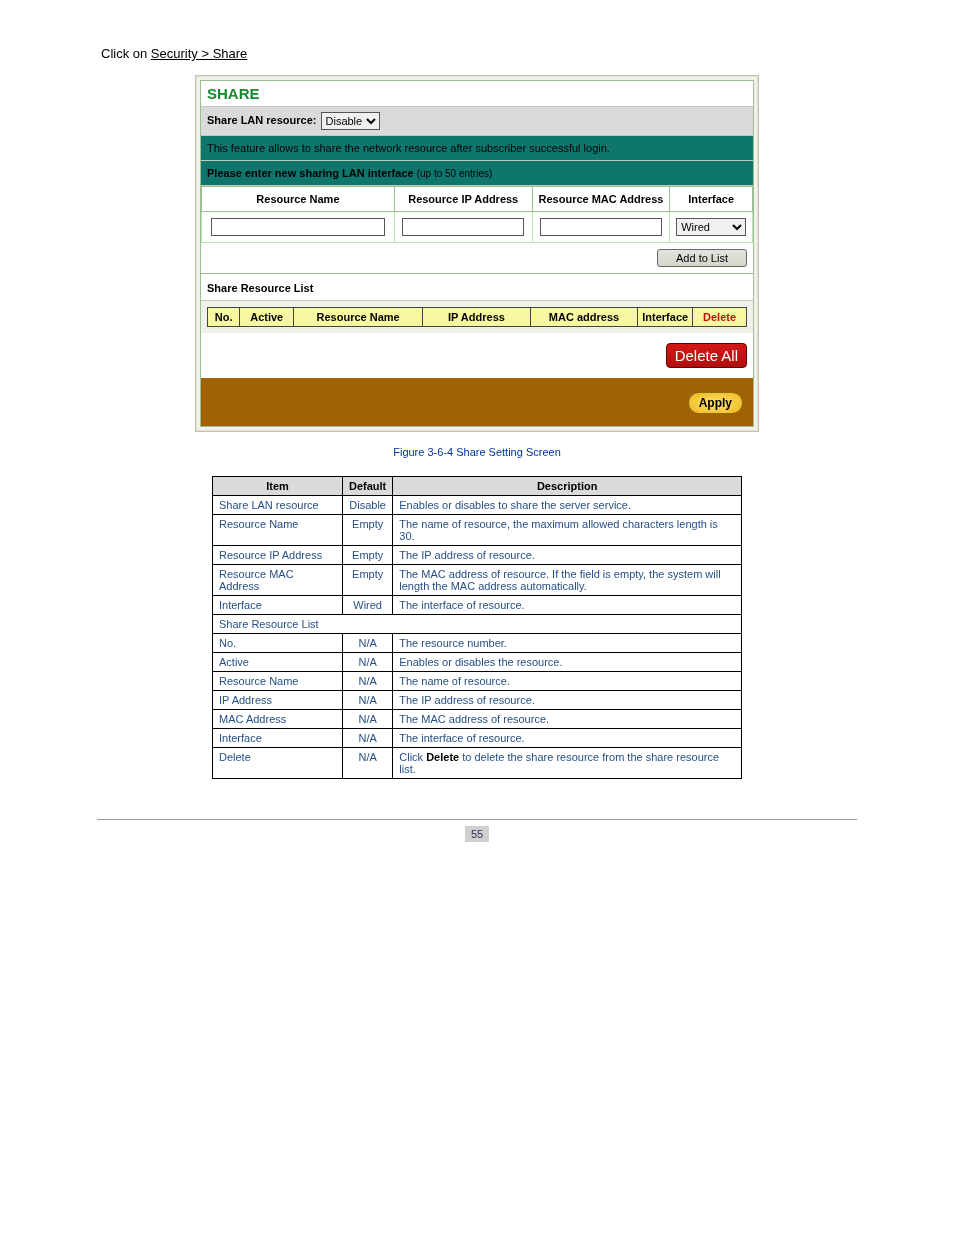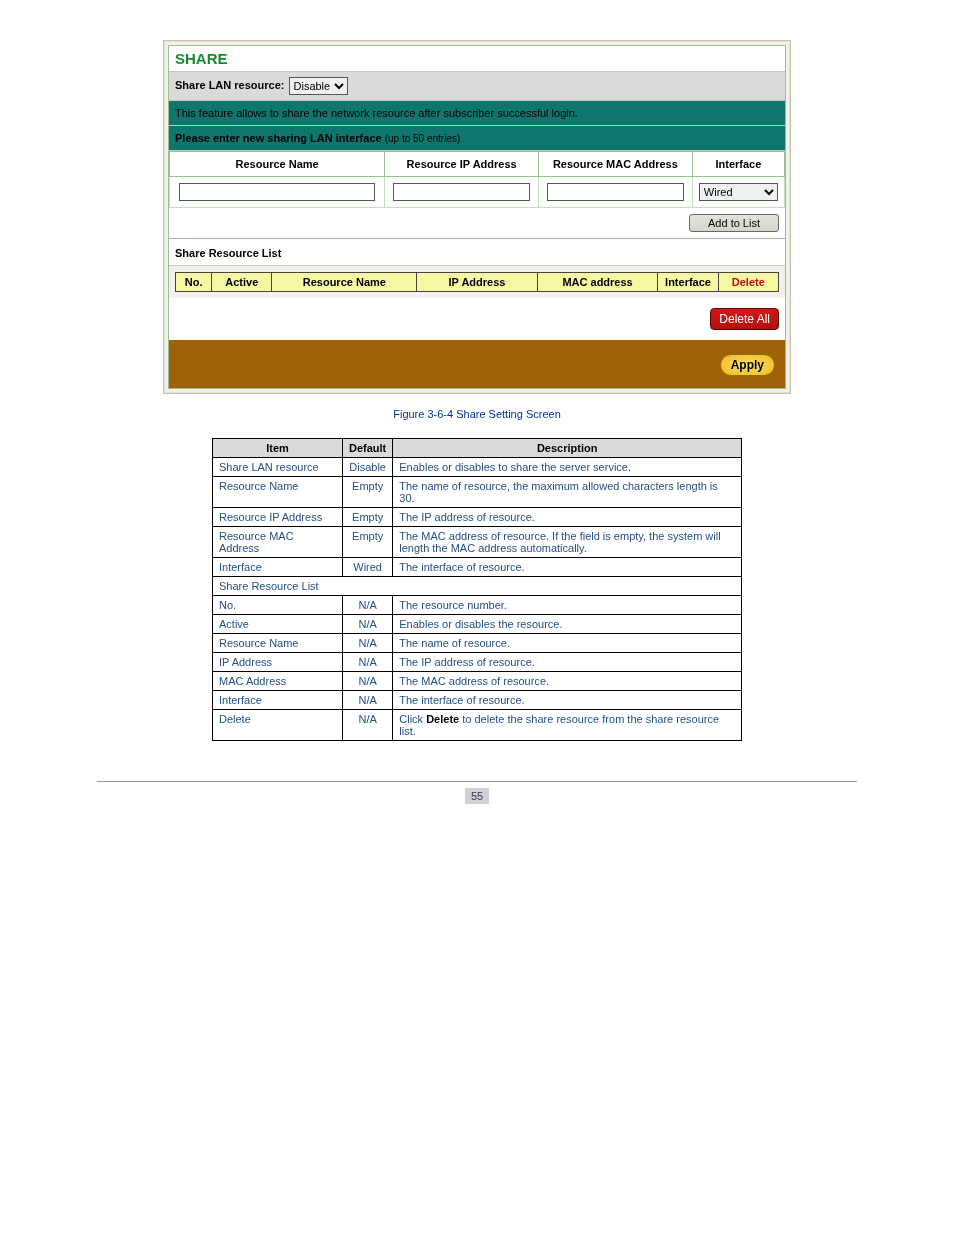--- a/index.html
+++ b/index.html
@@ -21,21 +21,21 @@
   }
   .topnav .share-link {
     text-decoration: underline;
     color: #000;
   }
   
   .panel {
     border: 1px solid #c8c1ab;
     background: #f1f1eb;
     margin: 0 auto;
-    width: 628px;
+    width: 564px;
     font-size: 11px;
     box-shadow: 0 0 0 1px #e3e0d4 inset;
   }
   .panel .inner {
     margin: 4px;
     border: 1px solid #9bbf91;
   }
   .panel-title {
     background: #ffffff;
     padding: 4px 6px;
@@ -143,21 +143,21 @@
     text-align: right;
     padding: 10px 6px;
     background: #ffffff;
   }
   .btn-delete-all {
     display: inline-block;
     background: linear-gradient(#d31818,#b10f0f);
     color: #fff;
     border: 1px solid #5a0404;
     border-radius: 4px;
-    font-size: 12px;
+    font-size: 15px;
     padding: 3px 8px;
     font-family: Verdana, Arial, sans-serif;
     text-align: center;
   }
   .apply-row {
     text-align: right;
     padding: 14px 10px 12px 10px;
     background: #a16207;
   }
   .btn-apply {
@@ -217,20 +217,24 @@
     background:#d0d0d0;
     padding:2px 6px;
     margin: 0 14px;
   }
 </style>
 </head>
 <body>
 
 <div class="page">
 
+  <div class="topnav">
+    <span>Click on </span>
+    <span class="share-link">Security &gt; Share</span>
+  </div>
 
   <div class="panel">
     <div class="inner">
       <div class="panel-title">SHARE</div>
 
       <div class="row-gray">
         <span class="label-bold">Share LAN resource:</span>
         <select class="share-select">
           <option>Disable</option>
         </select>

